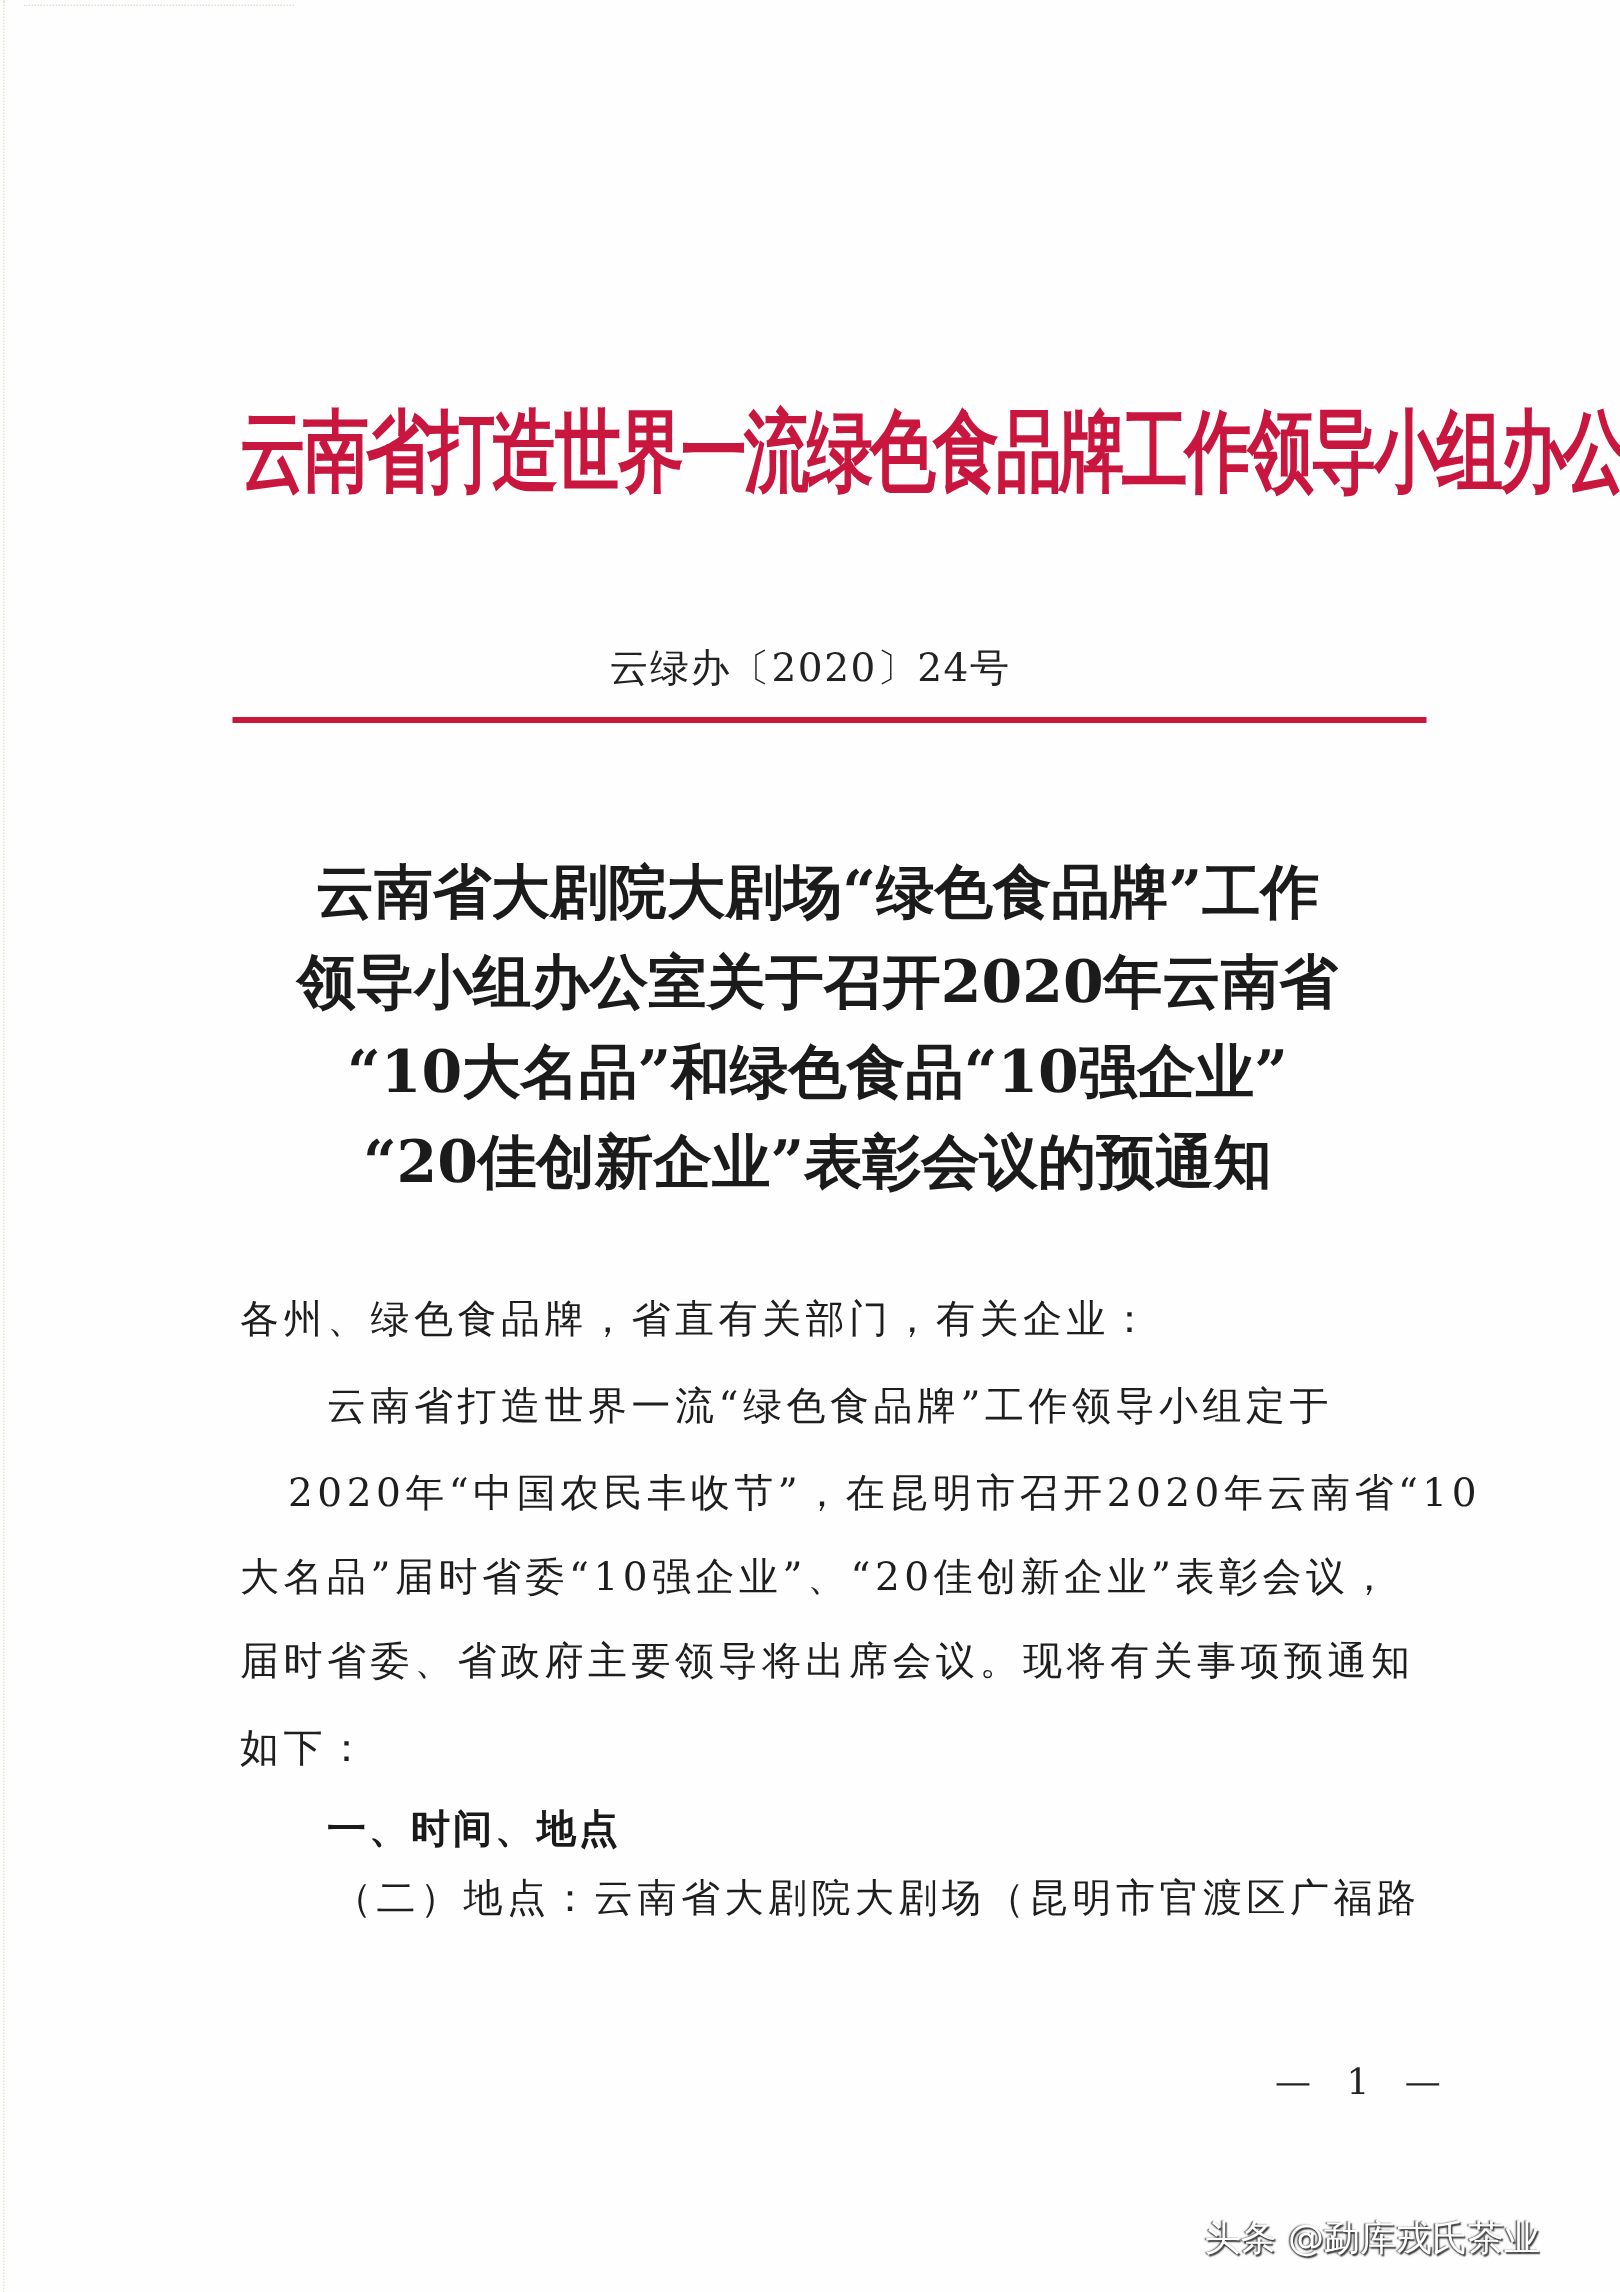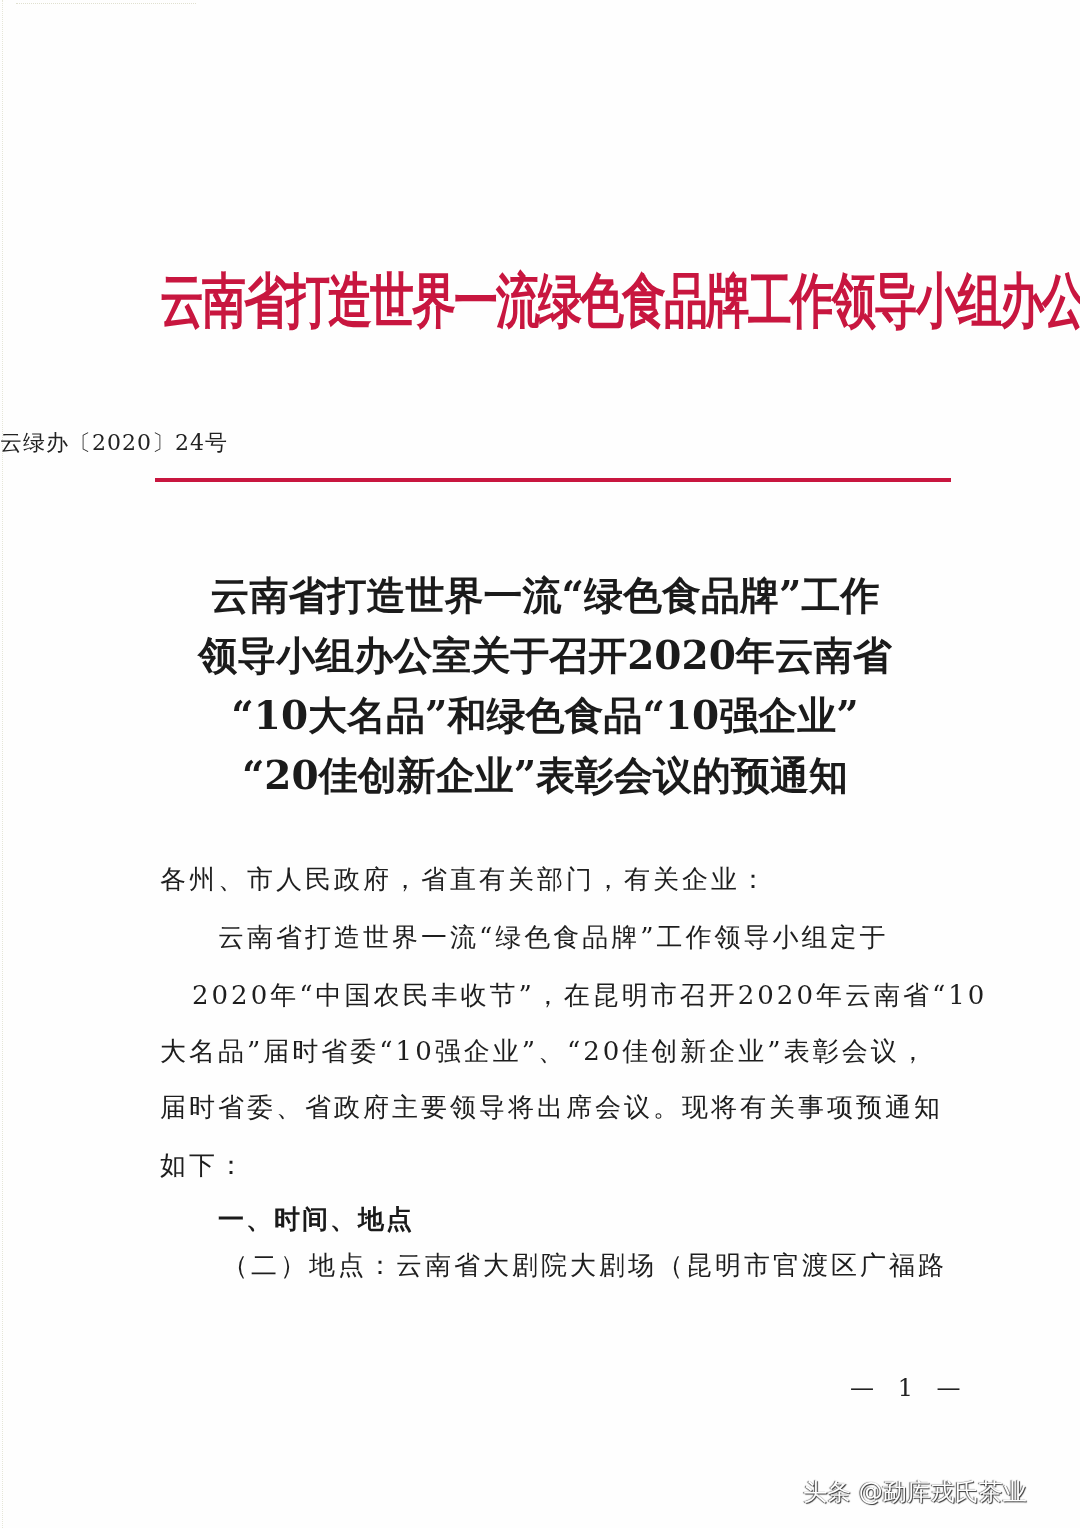--- a/index.html
+++ b/index.html
@@ -7,22 +7,22 @@
          font-family: "DejaVu Serif", "Liberation Serif", serif; color: #1a1a1a; }
   .page { position: absolute; left: 0; top: 0; width: 1080px; height: 1528px; background: #fefefe; }
   .scan-edge-left { position: absolute; left: 2px; top: 0; width: 4px; height: 1528px;
                     border-left: 1px dotted #e6e6d8; }
   .scan-edge-top { position: absolute; left: 16px; top: 3px; width: 180px; height: 1px;
                    border-top: 1px dotted #e0e0d0; }
   .red-header { position: absolute; left: 160px; top: 262px; width: 770px; text-align: center;
                 font-family: "DejaVu Serif", serif; font-weight: bold; font-size: 44px;
                 letter-spacing: -2px; color: #c8163f; transform: scaleY(1.35); transform-origin: top center;
                 white-space: nowrap; }
-  .doc-number { position: absolute; left: 0; width: 1080px; top: 428px; 
-                font-size: 22px; color: #222; letter-spacing: 1px; }
+  .doc-number { position: absolute; left: 0; width: 1080px; top: 428px; text-align: center;
+                font-size: 26px; color: #222; letter-spacing: 1px; }
   .red-rule { position: absolute; left: 155px; top: 478px; width: 796px; height: 4px; background: #c8163f; }
   .title { position: absolute; left: 170px; width: 750px; top: 565px; text-align: center; }
   .title-line { display: block; font-weight: bold; font-size: 39px; line-height: 60px;
                 color: #1b1b1b; white-space: nowrap; letter-spacing: 0px; }
   .body-text { position: absolute; left: 160px; width: 780px; font-size: 26px; color: #1e1e1e;
                white-space: nowrap; letter-spacing: 3px; }
   .salutation { top: 862px; }
   .l1 { top: 920px; left: 218px; }
   .l2 { top: 978px; margin-left: 32px; }
   .l3 { top: 1034px; }
@@ -44,27 +44,27 @@
   <div class="scan-edge-left"></div>
   <div class="scan-edge-top"></div>
 
   <div class="red-header">云南省打造世界一流绿色食品牌工作领导小组办公室文件</div>
 
   <div class="doc-number">云绿办〔2020〕24号</div>
 
   <div class="red-rule"></div>
 
   <div class="title">
-    <span class="title-line">云南省打造世界一流“绿色食品牌”工作</span>
+    <span class="title-line">云南省大剧院大剧场“绿色食品牌”工作</span>
     <span class="title-line">领导小组办公室关于召开2020年云南省</span>
     <span class="title-line">“10大名品”和绿色食品“10强企业”</span>
     <span class="title-line">“20佳创新企业”表彰会议的预通知</span>
   </div>
 
-  <div class="body-text salutation">各州、市人民政府，省直有关部门，有关企业：</div>
+  <div class="body-text salutation">各州、绿色食品牌，省直有关部门，有关企业：</div>
 
   <div class="body-text l1">云南省打造世界一流“绿色食品牌”工作领导小组定于</div>
   <div class="body-text l2">2020年“中国农民丰收节”，在昆明市召开2020年云南省“10</div>
   <div class="body-text l3">大名品”届时省委“10强企业”、“20佳创新企业”表彰会议，</div>
   <div class="body-text l5">如下：</div>
   <div class="body-text l4">届时省委、省政府主要领导将出席会议。现将有关事项预通知</div>
 
   <div class="section-heading">一、时间、地点</div>
 
   <div class="body-text item2">（二）地点：云南省大剧院大剧场（昆明市官渡区广福路</div>

